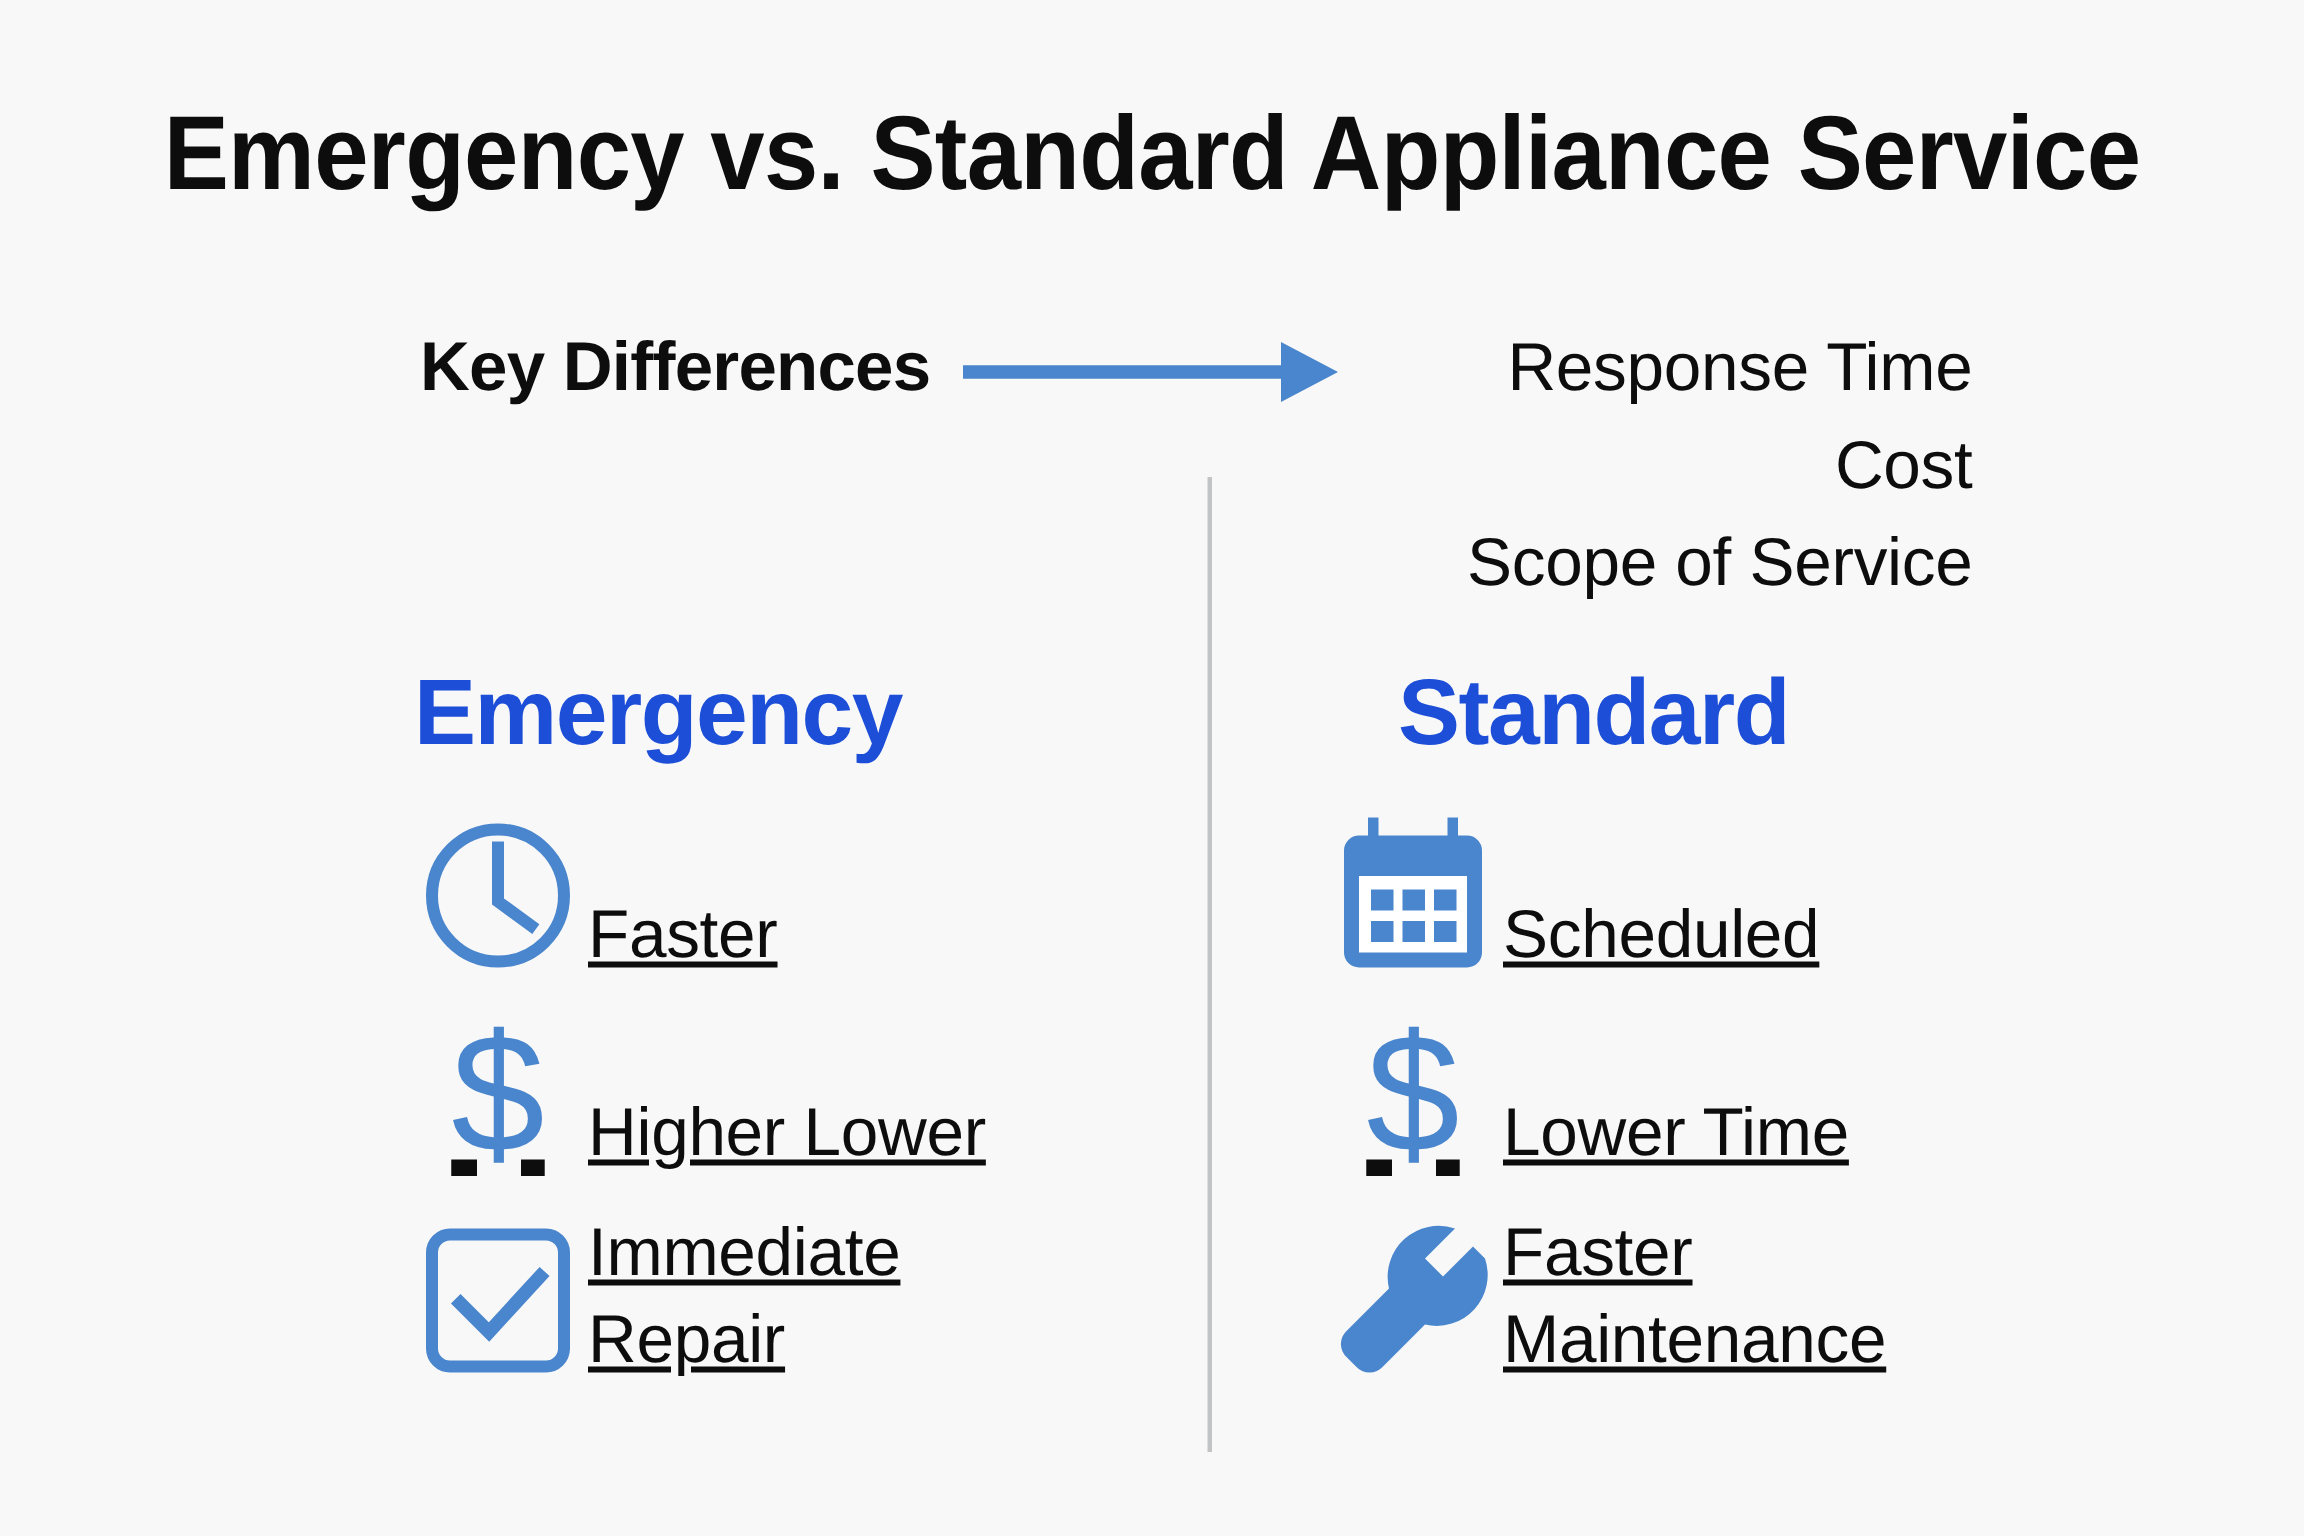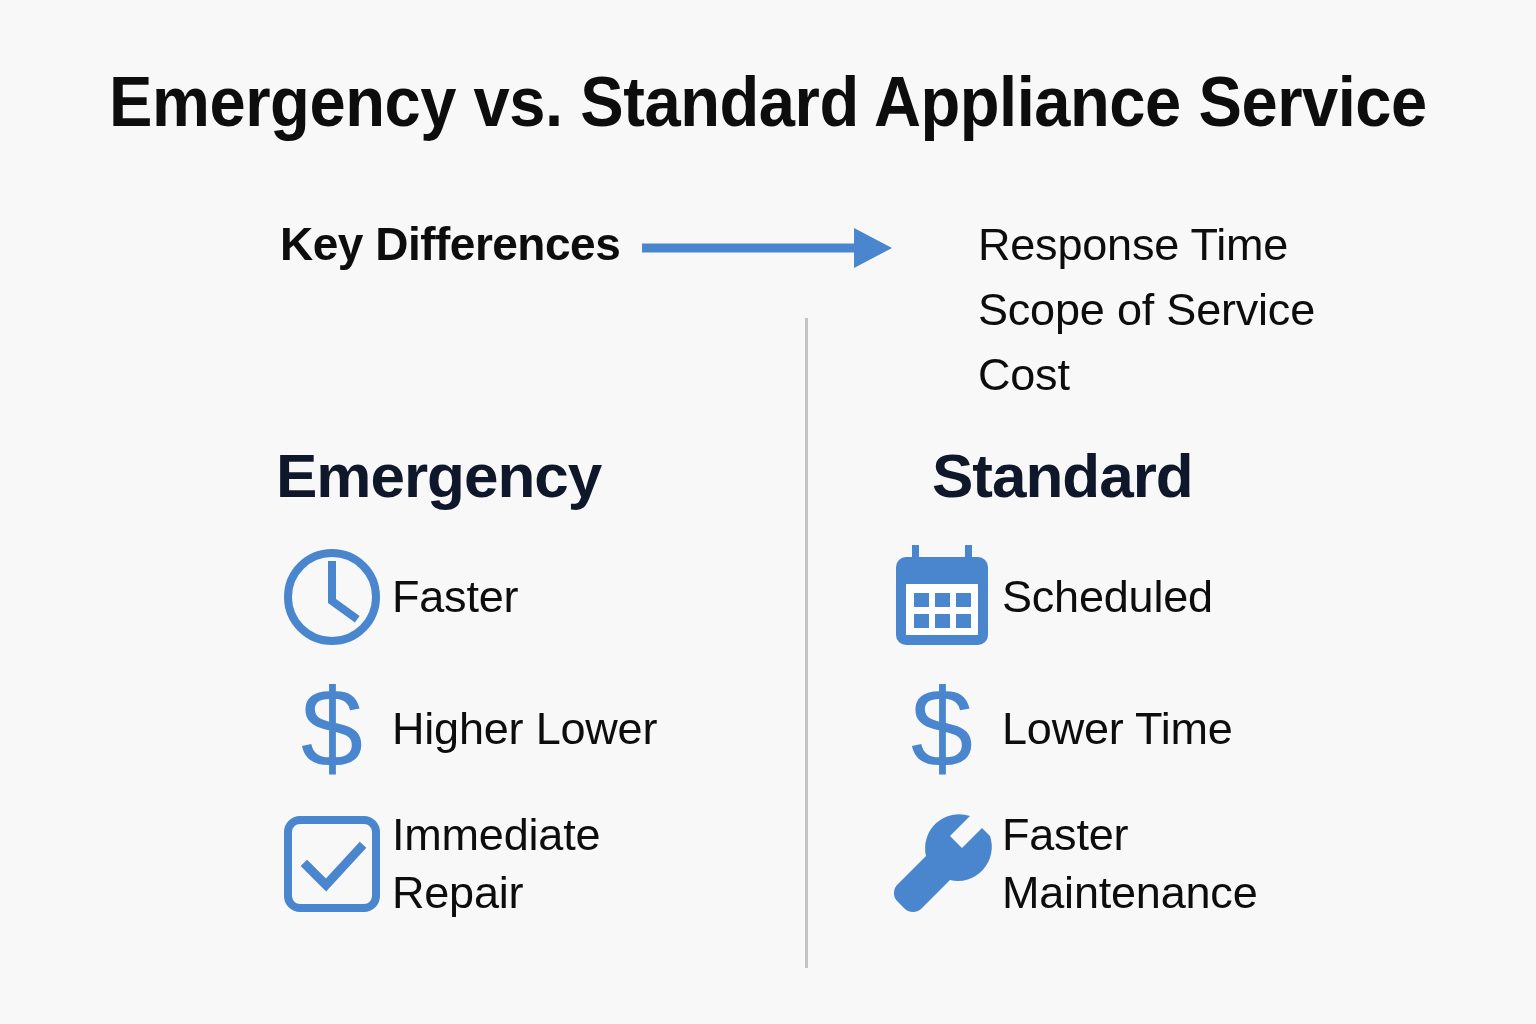--- a/index.html
+++ b/index.html
@@ -52,20 +52,21 @@
     margin-left: 22px;
     margin-top: 6px;
   }
 
   .diff-list {
     position: absolute;
     left: 978px;
     top: 212px;
     display: flex;
     flex-direction: column;
+    text-align: right;
   }
   .diff-item {
     font-size: 45px;
     line-height: 65px;
     white-space: nowrap;
     color: #0d0d0d;
     letter-spacing: -0.2px;
   }
 
   
@@ -88,30 +89,31 @@
   .column.left  { left: 272px; width: 500px; }
   .column.right { left: 882px; width: 560px; }
 
   .column-heading {
     font-size: 62px;
     font-weight: bold;
     letter-spacing: -1px;
     line-height: 76px;
     margin: 0 0 28px 0;
     white-space: nowrap;
-    color: #0f172a;
+    color: #1d4ed8;
   }
   .column.left  .column-heading { padding-left: 4px; }
   .column.right .column-heading { padding-left: 50px; }
 
   .feature {
     display: flex;
-    align-items: center;
+    align-items: flex-end;
     margin-bottom: 22px;
     min-height: 110px;
+    text-decoration: underline;
   }
   .feature-icon {
     width: 120px;
     min-width: 120px;
     height: 110px;
     display: flex;
     align-items: center;
     justify-content: center;
   }
   .feature-label {
@@ -141,22 +143,22 @@
   <div class="arrow">
     <svg width="260" height="56" viewBox="0 0 260 56">
       <rect x="0" y="23.5" width="218" height="9" fill="#4a86cd"></rect>
       <polygon points="212,8 250,28 212,48" fill="#4a86cd"></polygon>
     </svg>
   </div>
 </div>
 
 <div class="diff-list">
   <div class="diff-item">Response Time</div>
+  <div class="diff-item">Cost</div>
   <div class="diff-item">Scope of Service</div>
-  <div class="diff-item">Cost</div>
 </div>
 
 <div class="divider"></div>
 
 <div class="column left">
   <div class="column-heading">Emergency</div>
 
   <div class="feature">
     <div class="feature-icon">
       <svg width="112" height="112" viewBox="0 0 112 112">

